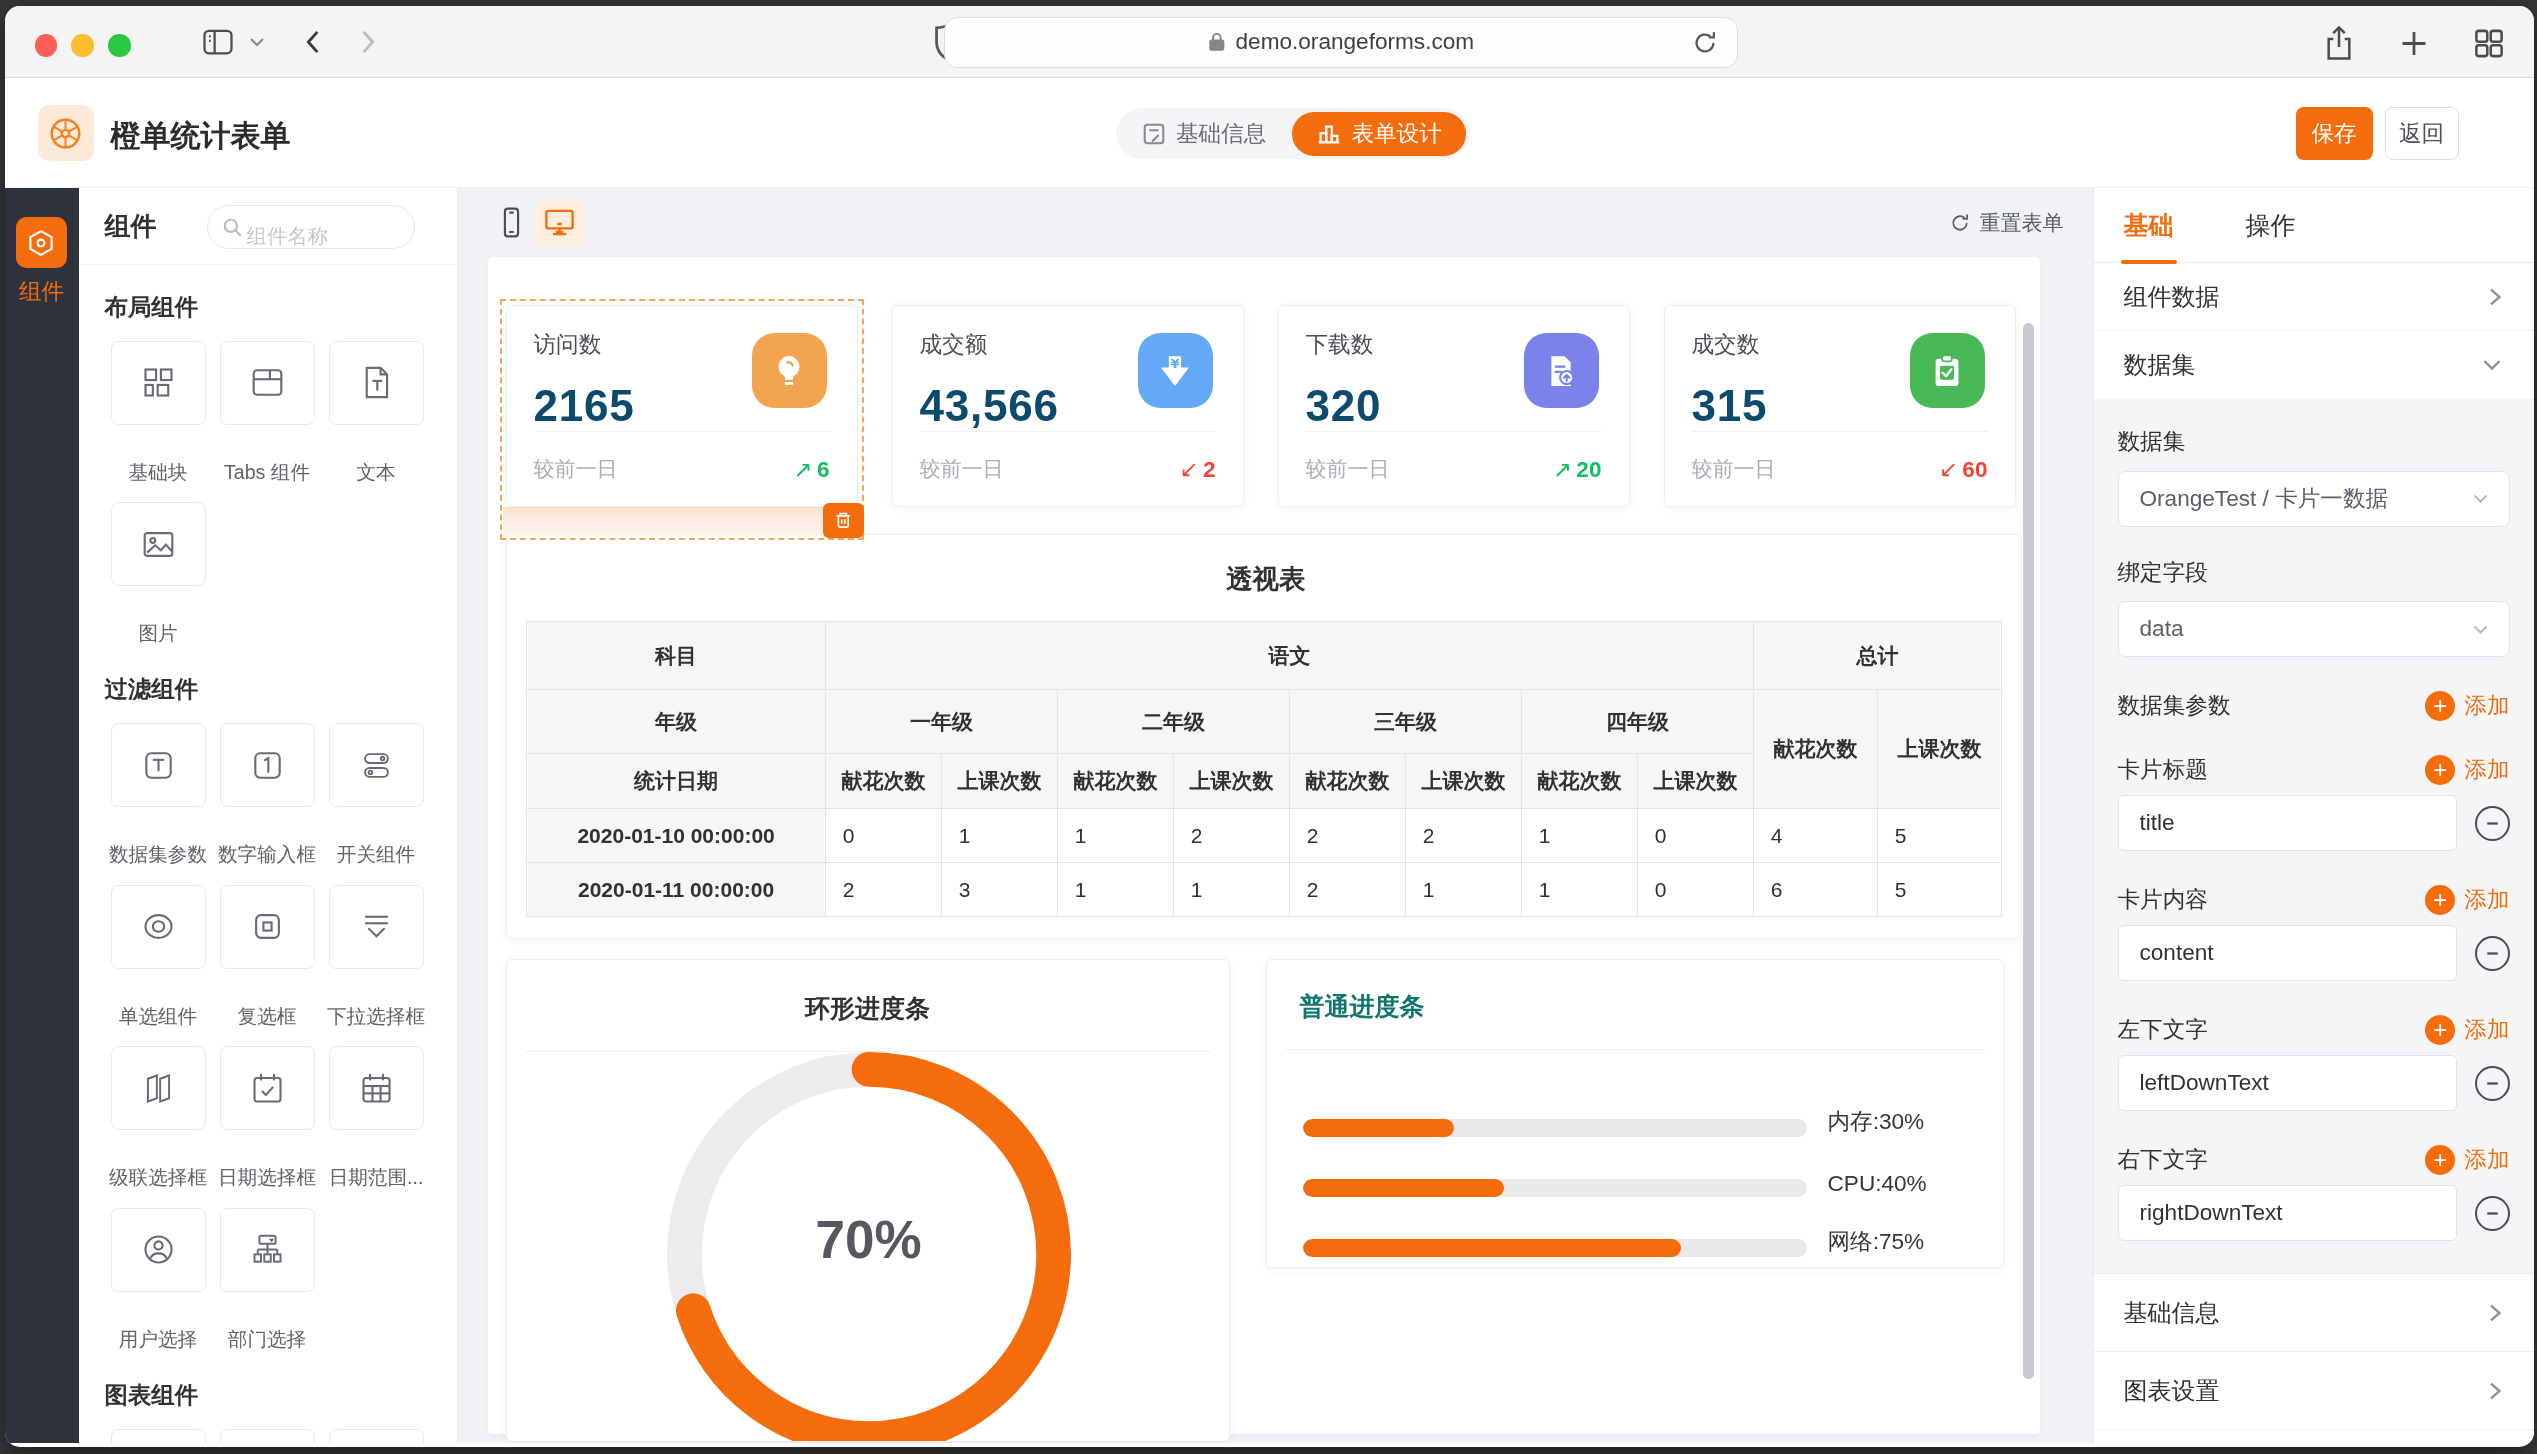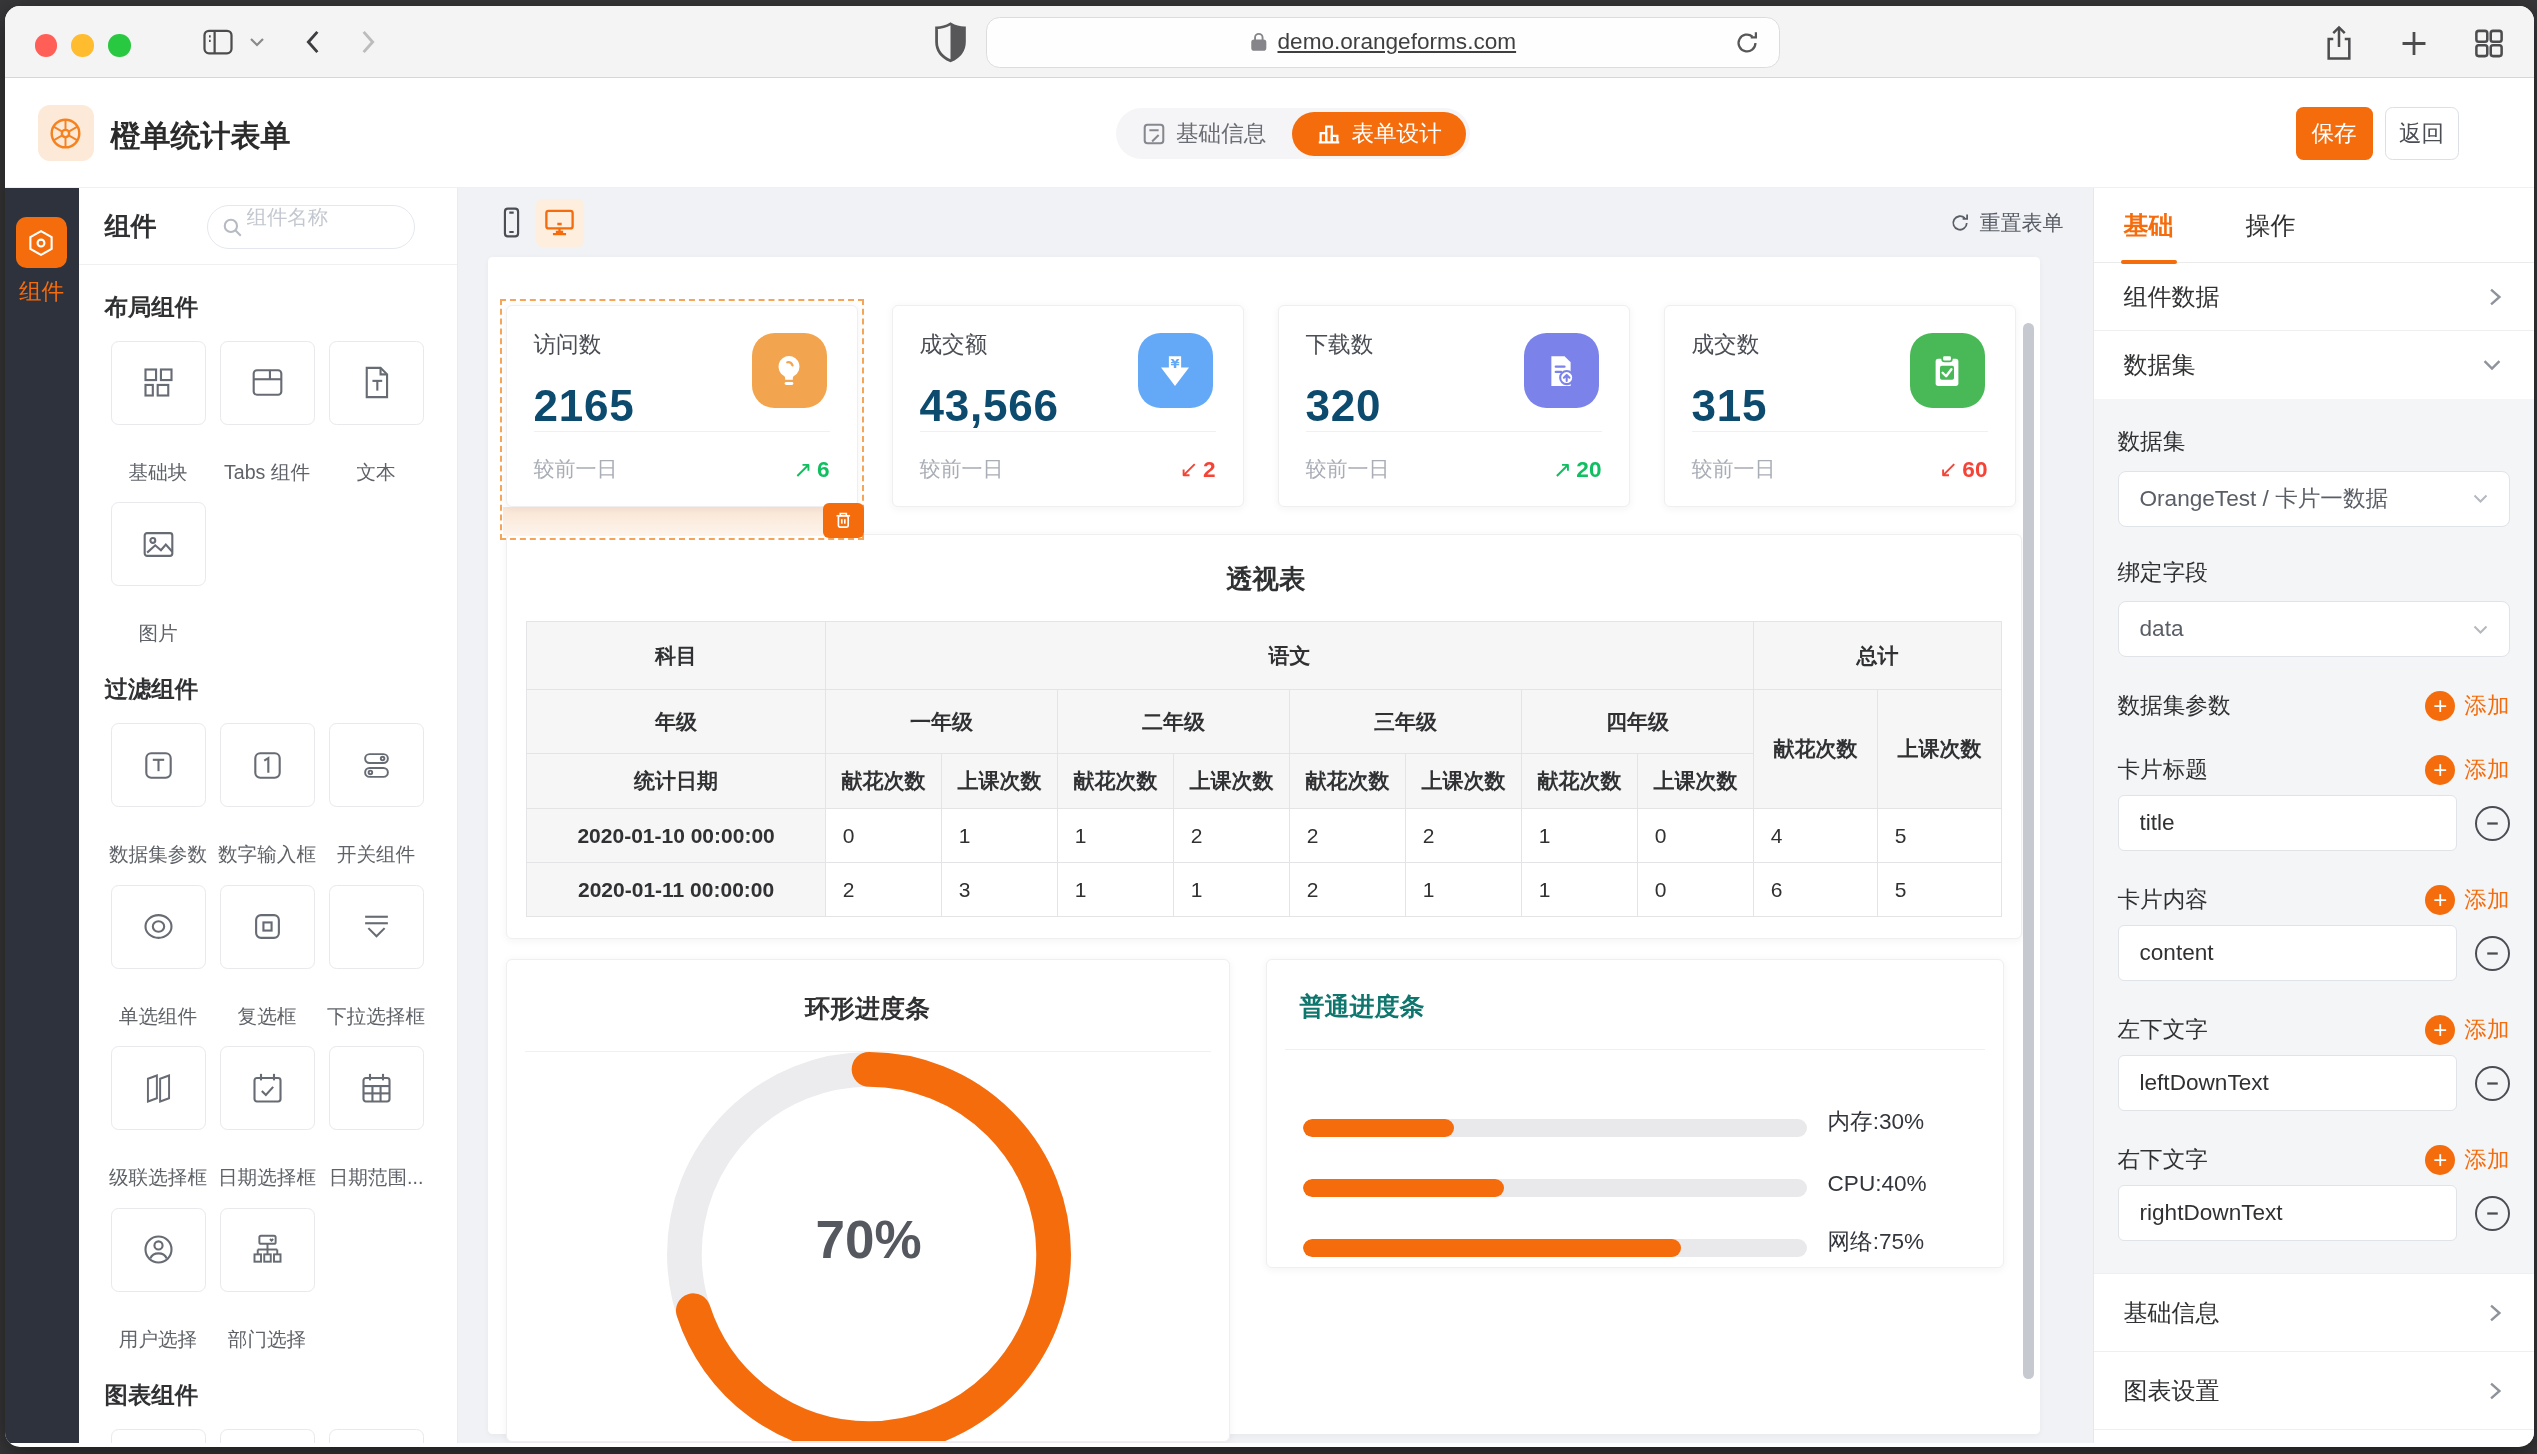--- a/index.html
+++ b/index.html
@@ -5,21 +5,21 @@
   * { margin:0; padding:0; box-sizing:border-box; }
   html,body { width:2538px; height:1454px; }
   body { background:#38383a; font-family:"Liberation Sans","DejaVu Sans",sans-serif; color:#303133; }
   .window { position:absolute; left:4.5px; top:6px; width:2529px; height:1441px; border-radius:15px; overflow:hidden; background:#fff; box-shadow:0 7.5px 30px rgba(0,0,0,.5); }
 
   
   .chrome { position:relative; height:72px; background:#f5f4f5; border-bottom:1.5px solid #d7d7d8; }
   .traffic { position:absolute; top:28px; left:30px; display:flex; gap:14.3px; }
   .traffic span { width:22.6px; height:22.6px; border-radius:50%; }
   .chrome-ic { position:absolute; top:18px; color:#4c4c4e; }
-  .urlbar { position:absolute; left:981px; top:10.6px; width:794px; height:51px; background:#fefefe; border:1.5px solid #dcdcdd; border-radius:13.6px; display:flex; align-items:center; justify-content:center; gap:9px; color:#3f3f41; font-size:22.6px;text-decoration:underline; }
+  .urlbar { position:absolute; left:939px; top:10.6px; width:794px; height:51px; background:#fefefe; border:1.5px solid #dcdcdd; border-radius:13.6px; display:flex; align-items:center; justify-content:center; gap:9px; color:#3f3f41; font-size:22.6px; }
   .urlbar .reload { position:absolute; right:16.6px; top:10.6px; }
   .chrome-right { position:absolute; right:27px; top:18px; display:flex; gap:39px; color:#4c4c4e; }
 
   
   .appheader { position:relative; height:110px; background:#fff; border-bottom:1.5px solid #f0f0f0; }
   .logo { position:absolute; left:33px; top:27px; width:56px; height:56px; border-radius:12px; background:#fde9d7; display:flex; align-items:center; justify-content:center; }
   .apptitle { position:absolute; left:106px; top:38px; font-size:30px; font-weight:bold; color:#2b2b2b; }
   .navpills { position:absolute; left:1111px; top:30px; height:51px; background:#f5f5f7; border-radius:26px; display:flex; align-items:center; padding:0 4.5px 0 21px; }
   .navpill-inactive { display:flex; align-items:center; gap:9px; color:#6a6d73; font-size:22.6px; padding:0 26px 0 4.5px; }
   .navpill-active { display:flex; align-items:center; gap:9px; background:#f56c0c; color:#fff; font-size:22.6px; border-radius:22px; height:44px; padding:0 24px; }
@@ -29,21 +29,21 @@
 
   
   .appbody { display:flex; height:1255px; }
   .rail { width:74px; background:#2e323d; flex:none; position:relative; }
   .rail-btn { position:absolute; left:11.3px; top:29px; width:51px; height:51px; background:#f56c0c; border-radius:10.6px; display:flex; align-items:center; justify-content:center; }
   .rail-label { position:absolute; left:0; top:88px; width:74px; text-align:center; color:#f56c0c; font-size:22.6px; }
 
   .panel { width:379px; flex:none; background:#fff; border-right:1.5px solid #ebebeb; overflow:hidden; position:relative; }
   .panel-head { display:flex; align-items:center; justify-content:space-between; padding:16.6px 42px 15px 26px; border-bottom:1.5px solid #f0f0f0; }
   .panel-title { font-size:26px; font-weight:bold; color:#303133; }
-  .search { position:relative; width:208px; height:44px; border:1.5px solid #e4e7ed; border-radius:22px; display:flex; align-items:flex-start; padding-left:39px; }
+  .search { position:relative; width:208px; height:44px; border:1.5px solid #e4e7ed; border-radius:22px; display:flex; align-items:flex-end; padding-left:39px; }
   .search input { border:none; outline:none; width:143px; font-size:20.4px; color:#606266; background:transparent; font-family:inherit; }
   .search input::placeholder { color:#c3c7cf; }
   .search .mag { position:absolute; left:13.6px; top:10.6px; color:#b6bac2; }
   .sec-title { font-size:23.4px; font-weight:bold; color:#303133; margin:26px 0 0 26px; }
   .comp-grid { display:grid; grid-template-columns:109px 109px 109px; padding:18px 0 0 25px; row-gap:16.6px; }
   .comp-item { width:109px; display:flex; flex-direction:column; align-items:center;gap:25px; }
   .comp-box { width:95px; height:84px; border:1.5px solid #e7e9ec; border-radius:7.5px; display:flex; align-items:center; justify-content:center; color:#676b73; background:#fff; }
   .comp-label { margin-top:9px; font-size:19.6px; color:#5f6368; white-space:nowrap; }
 
   .main { flex:1; background:#f0f2f5; position:relative; overflow:hidden; }

